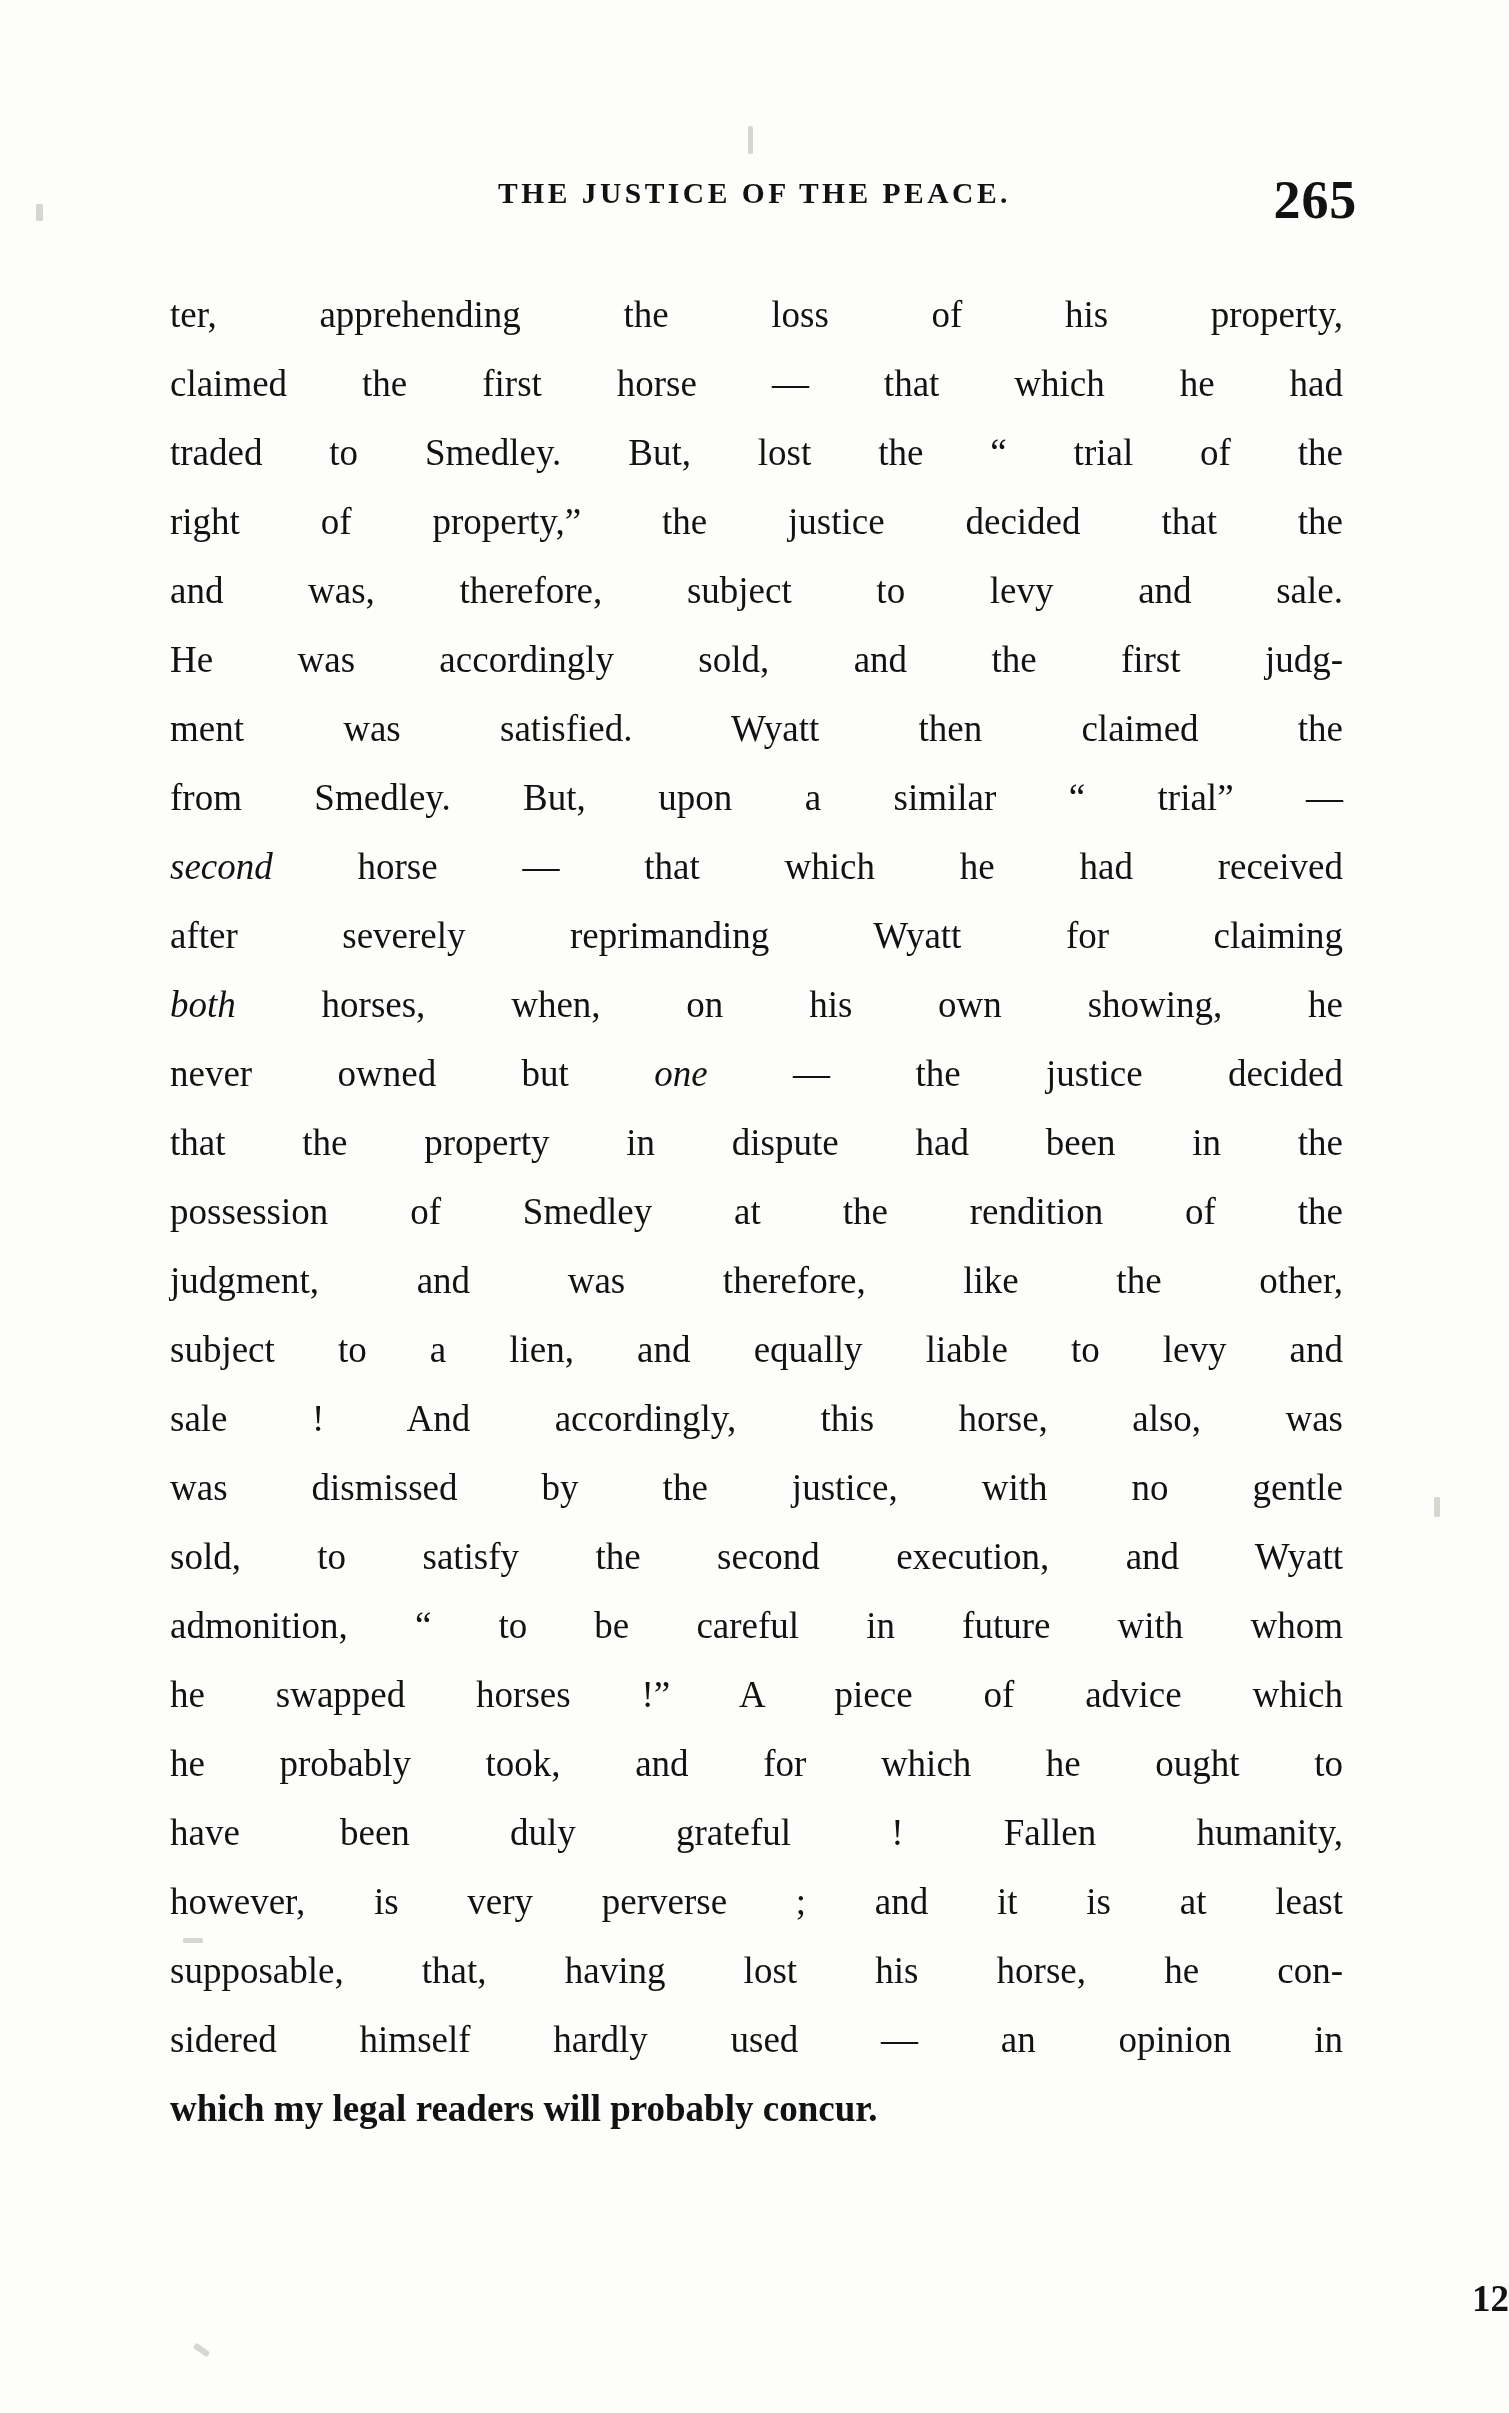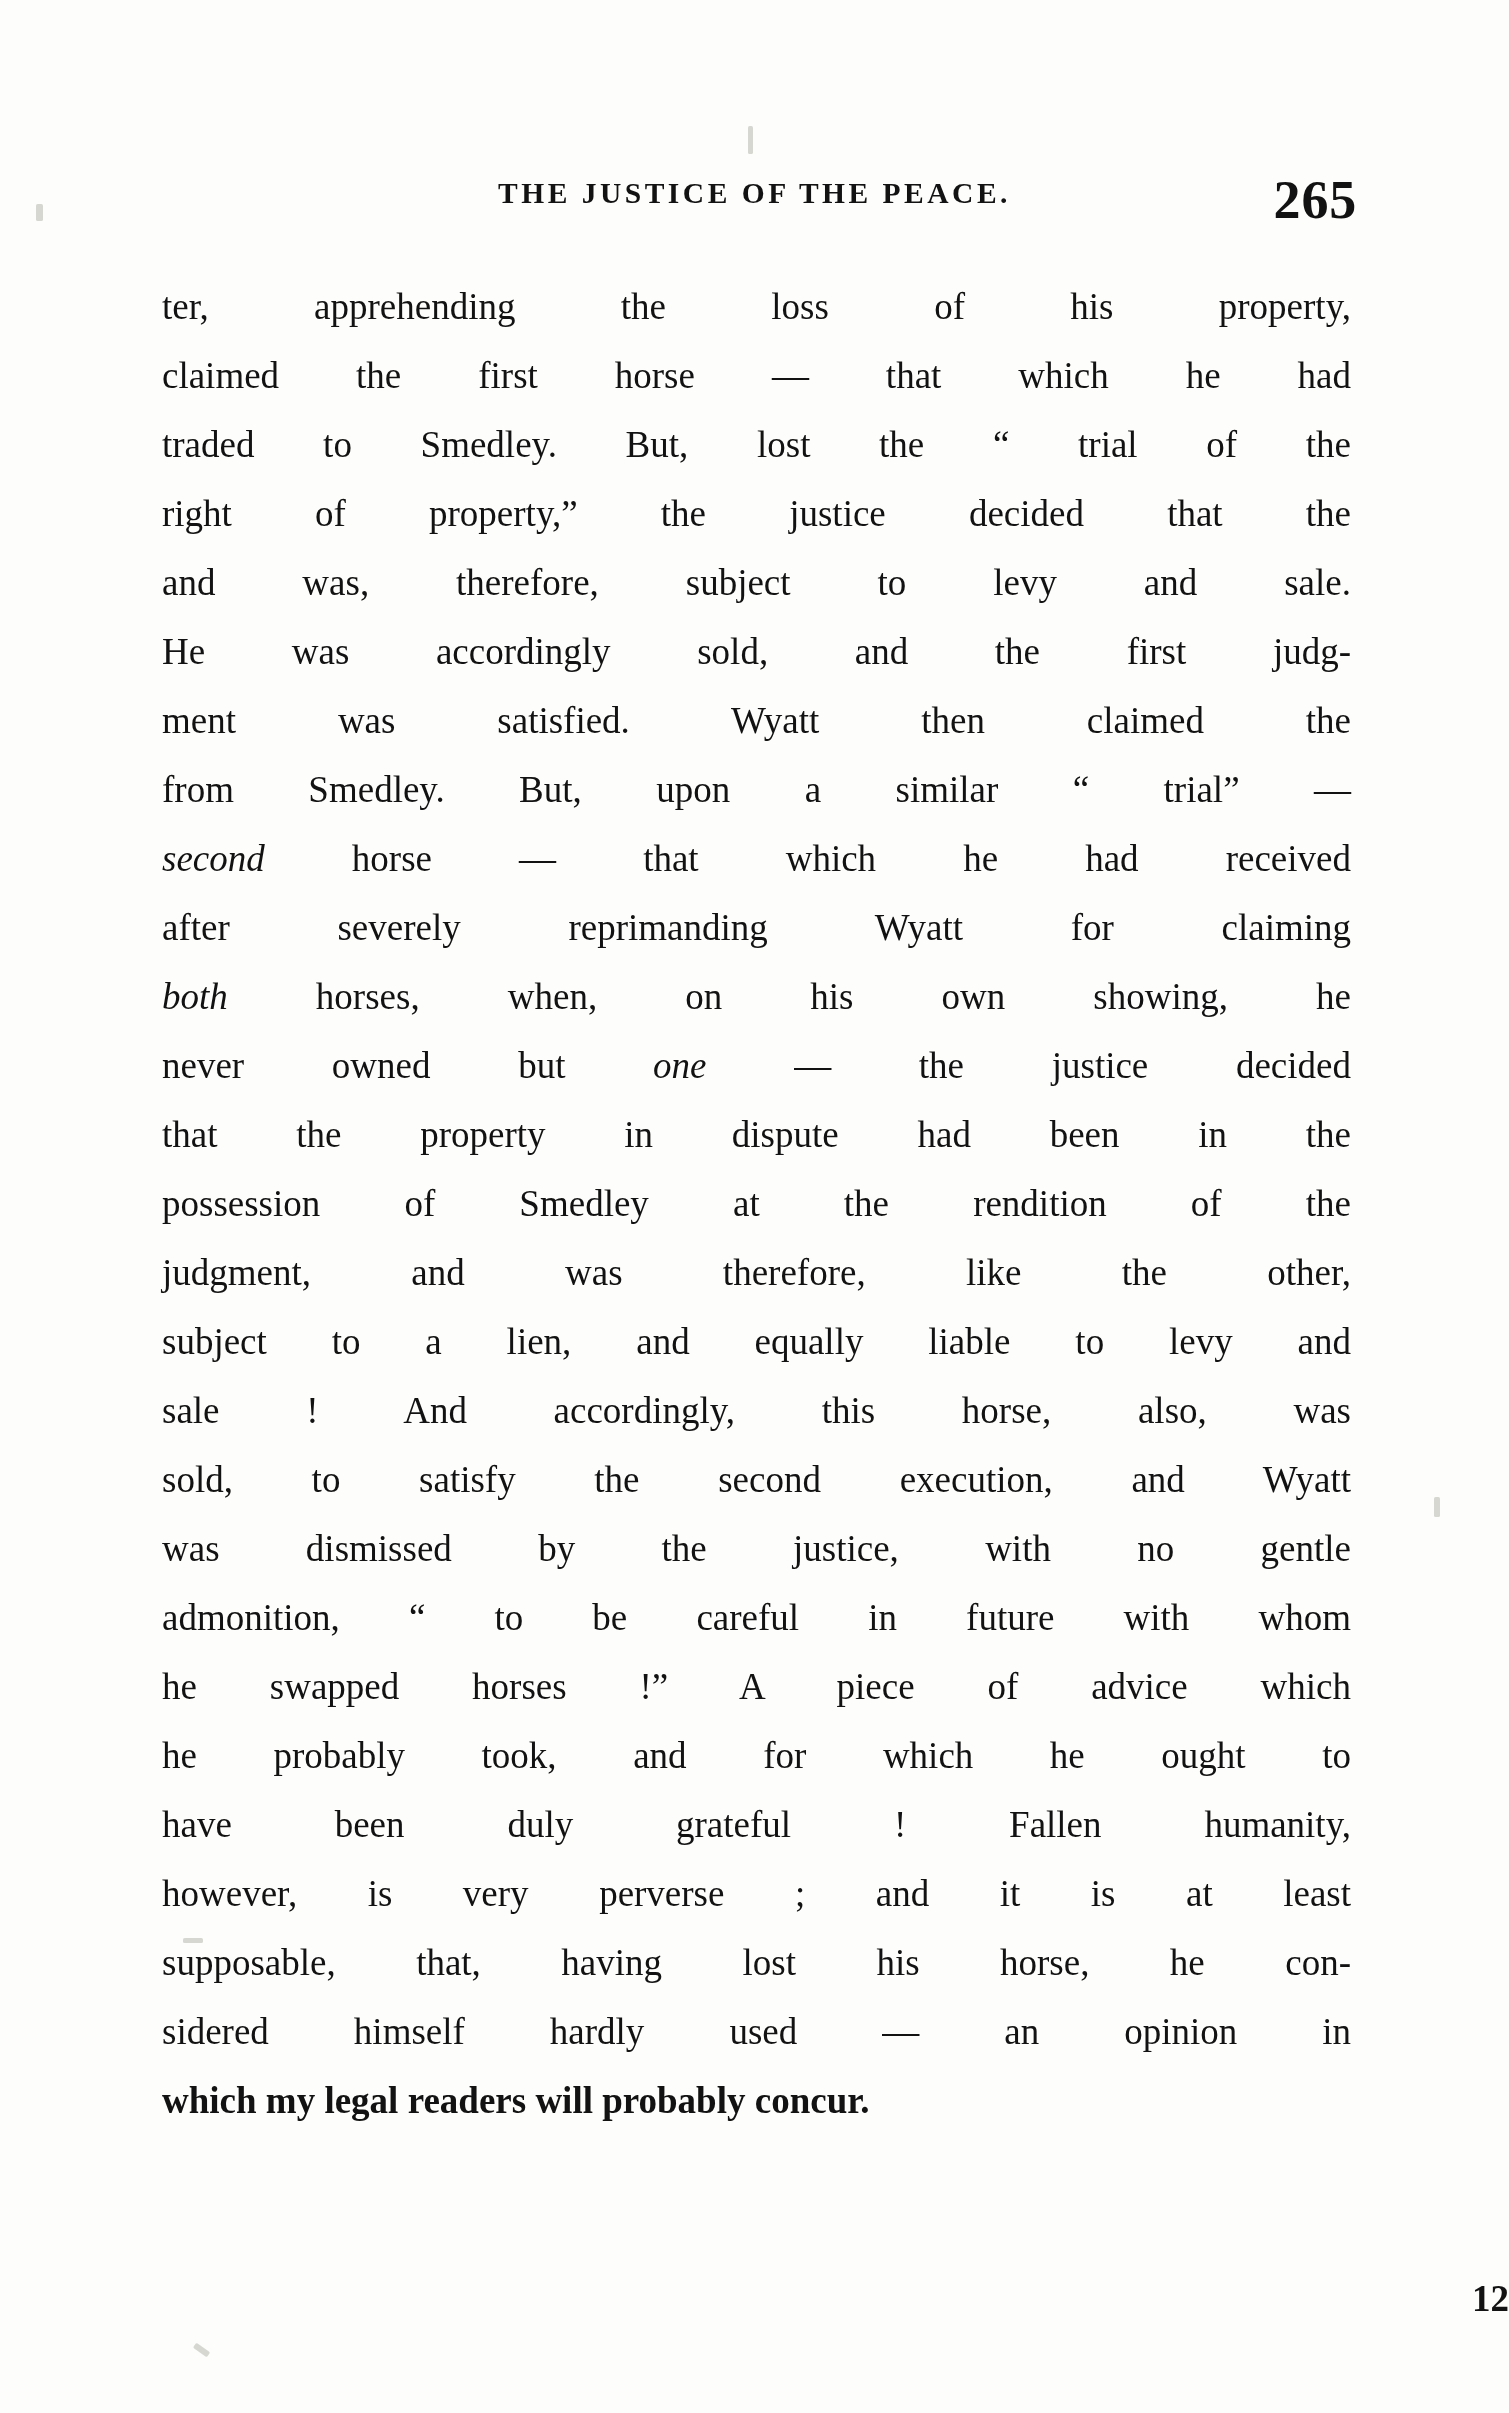--- a/index.html
+++ b/index.html
@@ -60,21 +60,21 @@
   }
   .body-text {
     position: absolute;
     left: 162px;
     top: 272px;
     width: 1189px;
     font-size: 37px;
     line-height: 69px;
   }
   .body-text p {
-    margin: 0;
+    margin: 8px;
   }
   .line {
     display: block;
     white-space: nowrap;
   }
   
   .line {
     text-align: justify;
     text-align-last: justify;
     white-space: normal;
@@ -131,22 +131,22 @@
         <span class="it">both</span><span> horses, when, on his own showing, he</span>
       </span>
       <span class="line">
         <span>never owned but </span><span class="it">one</span><span> — the justice decided</span>
       </span>
       <span class="line">that the property in dispute had been in the</span>
       <span class="line">possession of Smedley at the rendition of the</span>
       <span class="line">judgment, and was therefore, like the other,</span>
       <span class="line">subject to a lien, and equally liable to levy and</span>
       <span class="line">sale !  And accordingly, this horse, also, was</span>
+      <span class="line">was dismissed by the justice, with no gentle</span>
       <span class="line">sold, to satisfy the second execution, and Wyatt</span>
-      <span class="line">was dismissed by the justice, with no gentle</span>
       <span class="line">admonition, “ to be careful in future with whom</span>
       <span class="line">he swapped horses !”  A piece of advice which</span>
       <span class="line">he probably took, and for which he ought to</span>
       <span class="line">have been duly grateful !  Fallen humanity,</span>
       <span class="line">however, is very perverse ; and it is at least</span>
       <span class="line">supposable, that, having lost his horse, he con-</span>
       <span class="line">sidered himself hardly used — an opinion in</span>
       <span class="line nostretch">which my legal readers will probably concur.</span>
     </p>
   </div>

